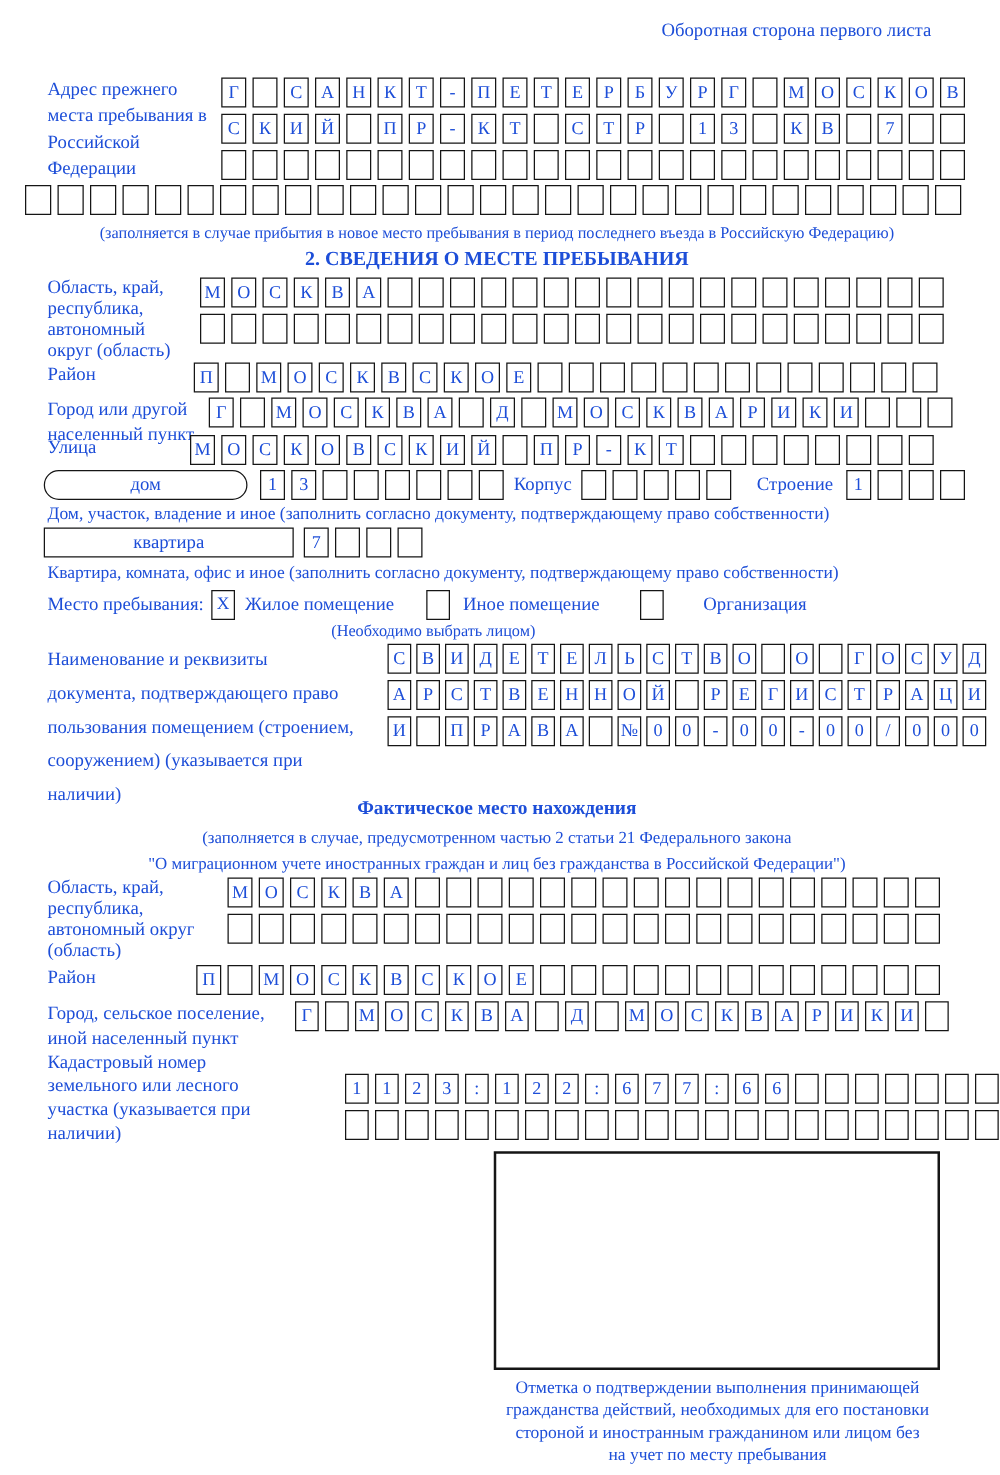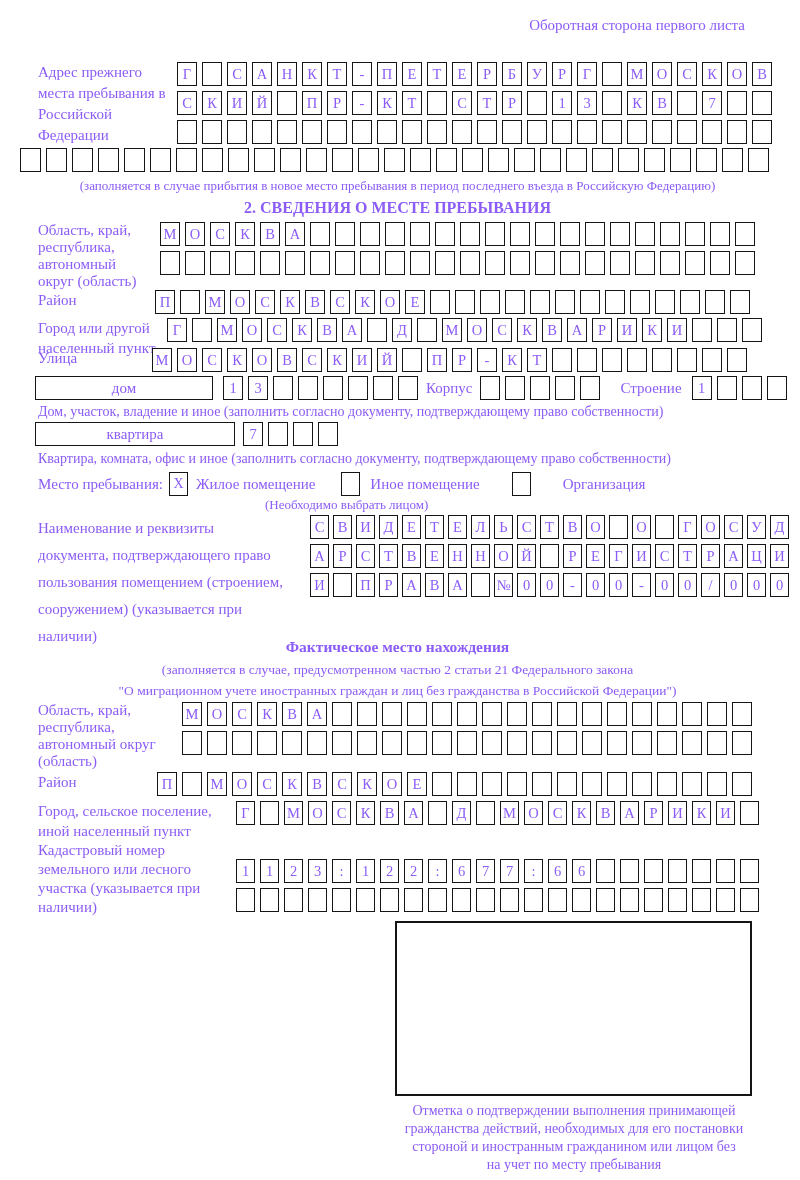--- a/index.html
+++ b/index.html
@@ -1,21 +1,21 @@
 <!DOCTYPE html>
 <html><head>
 <meta charset="utf-8">
 <style>
   html,body{margin:0;padding:0;background:#888;}
   .page{
     position:relative;
     width:800px;height:1180px;
     background:#ffffff;
     font-family:"Liberation Serif", "DejaVu Serif", serif;
-    color:#8b5cf6;
+    color:#1d4ed8;
     box-sizing:border-box;
     padding:16px 25px 0 20px;
     overflow:hidden;
     margin:0 auto;
   }
   .hdr{font-size:15px;line-height:18px;text-align:right;padding-right:30px;}
 
   .field{display:flex;align-items:flex-start;overflow:visible;}
   .label{flex:none;box-sizing:border-box;padding-left:18px;padding-right:8px;
          font-size:15px;line-height:20px;}
@@ -314,21 +314,21 @@
         <span class="cell"></span>
         <span class="cell"></span>
         <span class="cell"></span>
         <span class="cell"></span>
         <span class="cell"></span>
         <span class="cell"></span>
       </div>
   </div>
 
   <div class="field" style="margin-top:4px;height:24px;padding-left:15px;">
-    <div class="widebox" style="width:178px;">дом</div>
+    <div class="widebox" style="width:163px;border-radius:12px;">дом</div>
     <div class="cells" style="margin-left:10px;">
         <span class="cell">1</span>
         <span class="cell">3</span>
         <span class="cell"></span>
         <span class="cell"></span>
         <span class="cell"></span>
         <span class="cell"></span>
         <span class="cell"></span>
         <span class="cell"></span>
       </div>
@@ -558,21 +558,21 @@
         <span class="cell">В</span>
         <span class="cell">А</span>
         <span class="cell">Р</span>
         <span class="cell">И</span>
         <span class="cell">К</span>
         <span class="cell">И</span>
         <span class="cell"></span>
       </div>
   </div>
 
-  <div class="field" style="height:78px;">
+  <div class="field" style="height:78px;gap:40px;">
     <div class="label" style="width:216px;line-height:19px;">Кадастровый номер земельного или лесного участка (указывается при наличии)</div>
     <div class="rows" style="margin-top:18px;">
       <div class="cells" style="--cw:19px;--cg:5px;">
           <span class="cell">1</span>
           <span class="cell">1</span>
           <span class="cell">2</span>
           <span class="cell">3</span>
           <span class="cell">:</span>
           <span class="cell">1</span>
           <span class="cell">2</span>

